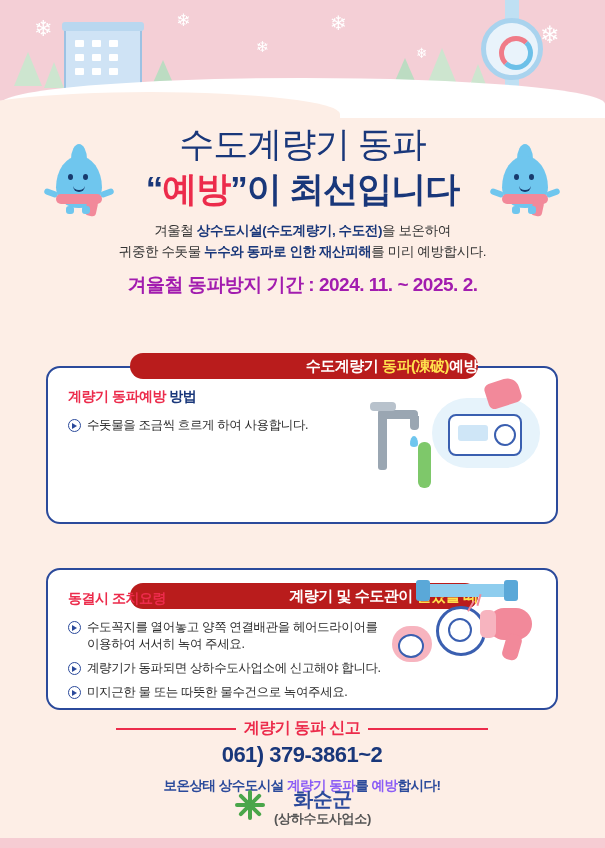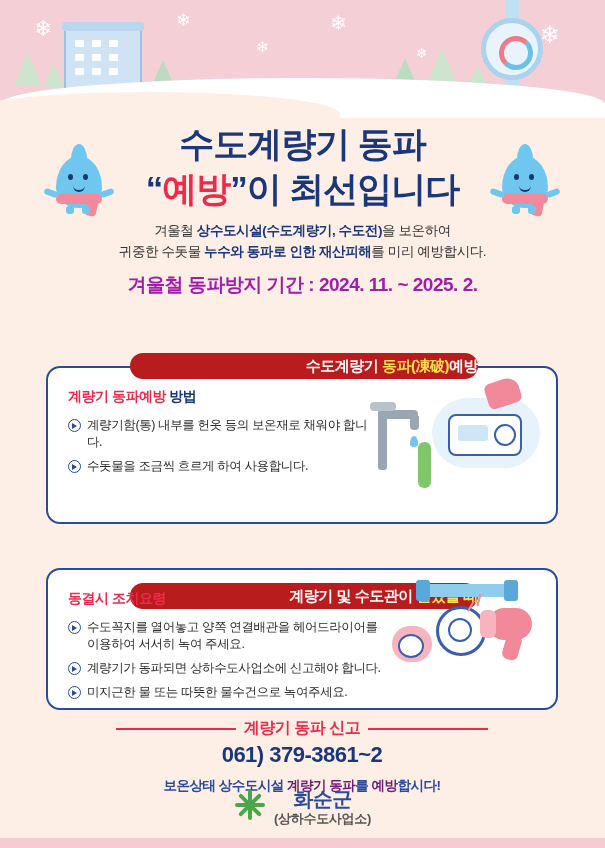--- a/index.html
+++ b/index.html
@@ -71,21 +71,21 @@
     position:absolute;right:86px;top:0px;width:14px;height:24px;background:#bfe0f3;
   }
   .meter-pipe2{
     position:absolute;right:86px;top:76px;width:14px;height:22px;background:#bfe0f3;
   }
   
   .title-wrap{
     position:absolute;left:0;top:122px;width:605px;text-align:center;
   }
   .title1{
-    font-size:35px;font-weight:bold;color:#19377a;letter-spacing:-1px;line-height:44px;
+    font-size:35px;font-weight:normal;color:#19377a;letter-spacing:-1px;line-height:44px;
   }
   .title2{
     font-size:35px;font-weight:bold;color:#19377a;letter-spacing:-1px;line-height:46px;
   }
   .title2 .red{color:#ec2b4b;}
   .title2 .quote{color:#19377a;}
   .subtitle{
     margin-top:8px;font-size:13.5px;color:#333333;line-height:21px;letter-spacing:-0.4px;
   }
   .subtitle b{color:#19377a;}
@@ -160,21 +160,21 @@
   }
   .fr-line{
     position:absolute;top:10px;height:1.5px;background:#ec2b4b;width:120px;
   }
   .fr-phone{
     font-size:22px;font-weight:bold;color:#19377a;margin-top:3px;letter-spacing:-0.5px;
   }
   .fr-msg{
     margin-top:9px;font-size:13.5px;color:#2b4a9b;font-weight:bold;letter-spacing:-0.5px;
   }
-  .fr-msg .red{color:#701a75;}
+  .fr-msg .red{color:#8b5cf6;}
   .logo-wrap{
     position:absolute;left:0;bottom:20px;width:605px;text-align:center;
   }
   .logo-inner{display:inline-block;position:relative;padding-left:40px;}
   .logo-mark{
     position:absolute;left:0;top:2px;width:32px;height:32px;
   }
   .logo-mark span{
     position:absolute;left:14px;top:0;width:4px;height:15px;background:#4aa64a;border-radius:2px;
     transform-origin:50% 100%;
@@ -270,21 +270,20 @@
     <div class="leg l"></div>
       <div class="leg r"></div>
   </div>
 
   <div class="panel" style="top:366px;height:158px;"></div>
   <div class="panel-title" style="top:353px;"><span>수도계량기 </span><span class="yellow">동파(凍破)</span><span>예방</span></div>
 
   <div style="position:absolute;left:68px;top:388px;width:300px;">
     <div class="sec-head"><span>계량기 동파예방 </span><span class="navy">방법</span></div>
     <ul class="bullet-list" style="margin-top:11px;">
-      <li><span class="bdot"></span><span style="white-space:pre-line">계량기함(통) 내부를 헌옷 등의 보온재로 채워야 합니다.</span></li>
       <li><span class="bdot"></span><span style="white-space:pre-line">수돗물을 조금씩 흐르게 하여 사용합니다.</span></li>
     </ul>
   </div>
 
   <div class="illus" style="left:374px;top:380px;width:170px;height:126px;">
     <div class="illus-bg" style="left:58px;top:18px;width:108px;height:70px;"></div>
 
     <div style="position:absolute;left:74px;top:34px;width:70px;height:38px;background:#ffffff;border:2.5px solid #3a5fb0;border-radius:8px;">
       <div style="position:absolute;left:8px;top:9px;width:30px;height:16px;background:#cfe6f7;border-radius:3px;"></div>
       <div style="position:absolute;left:44px;top:8px;width:18px;height:18px;border:2px solid #3a5fb0;border-radius:50%;"></div>

